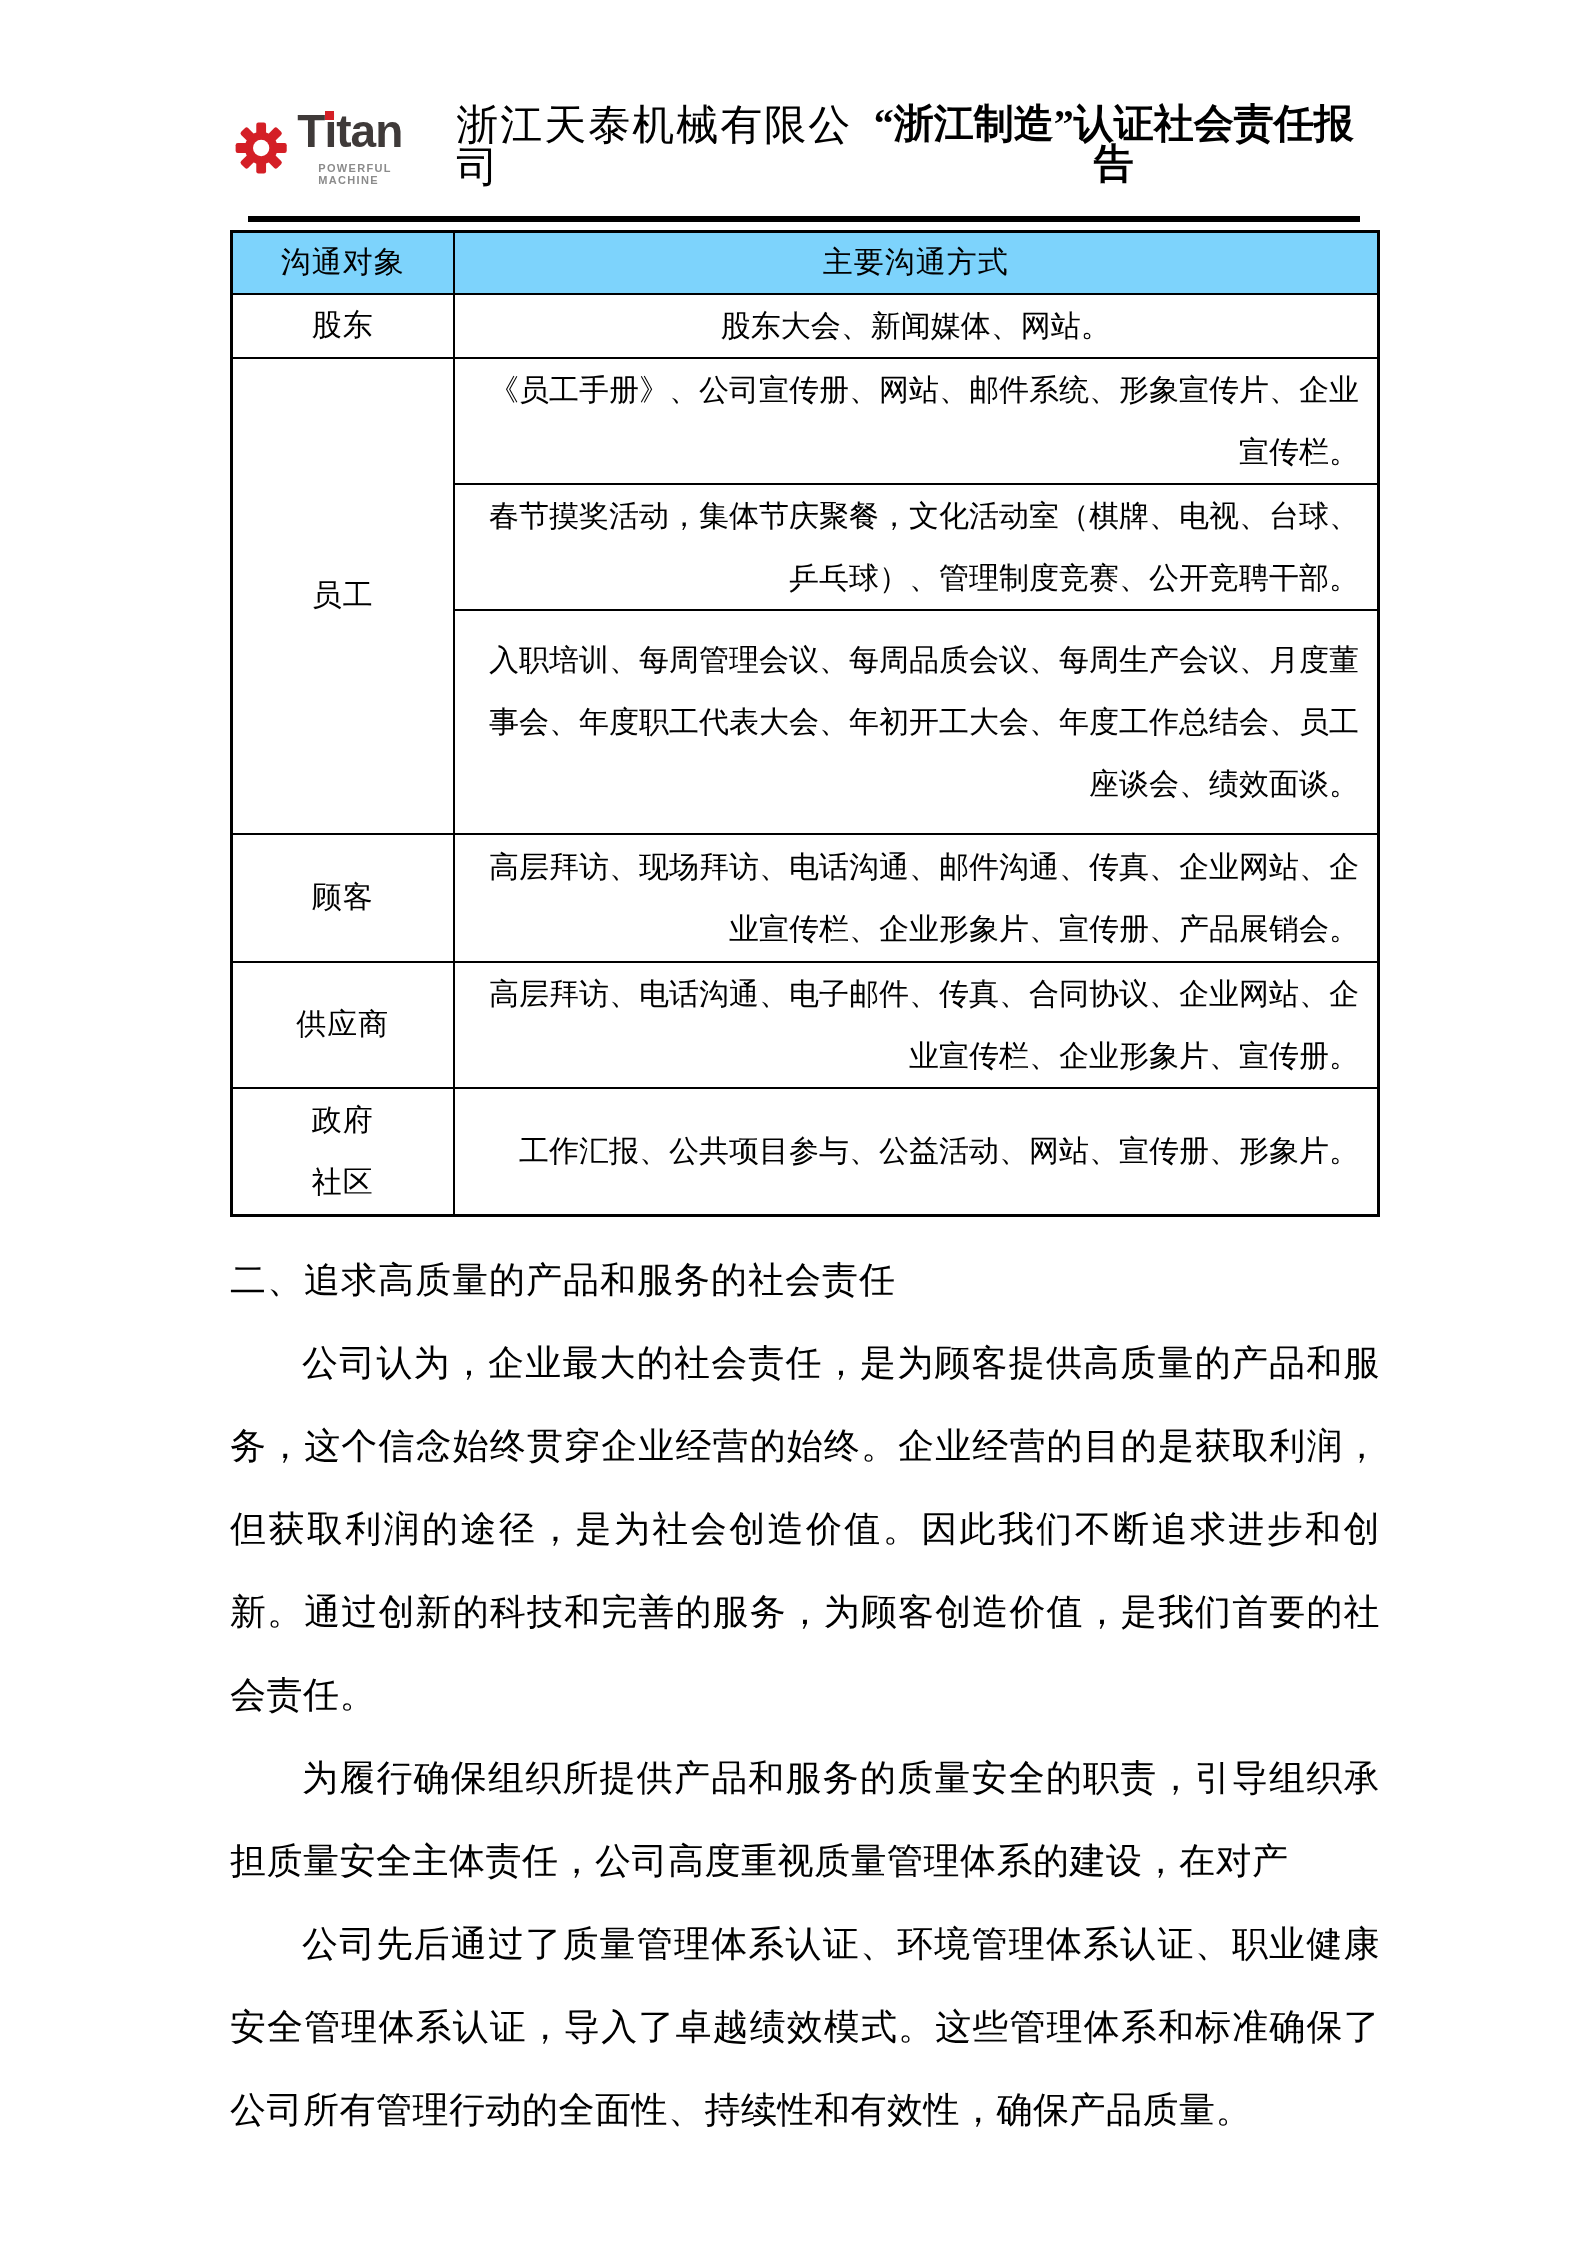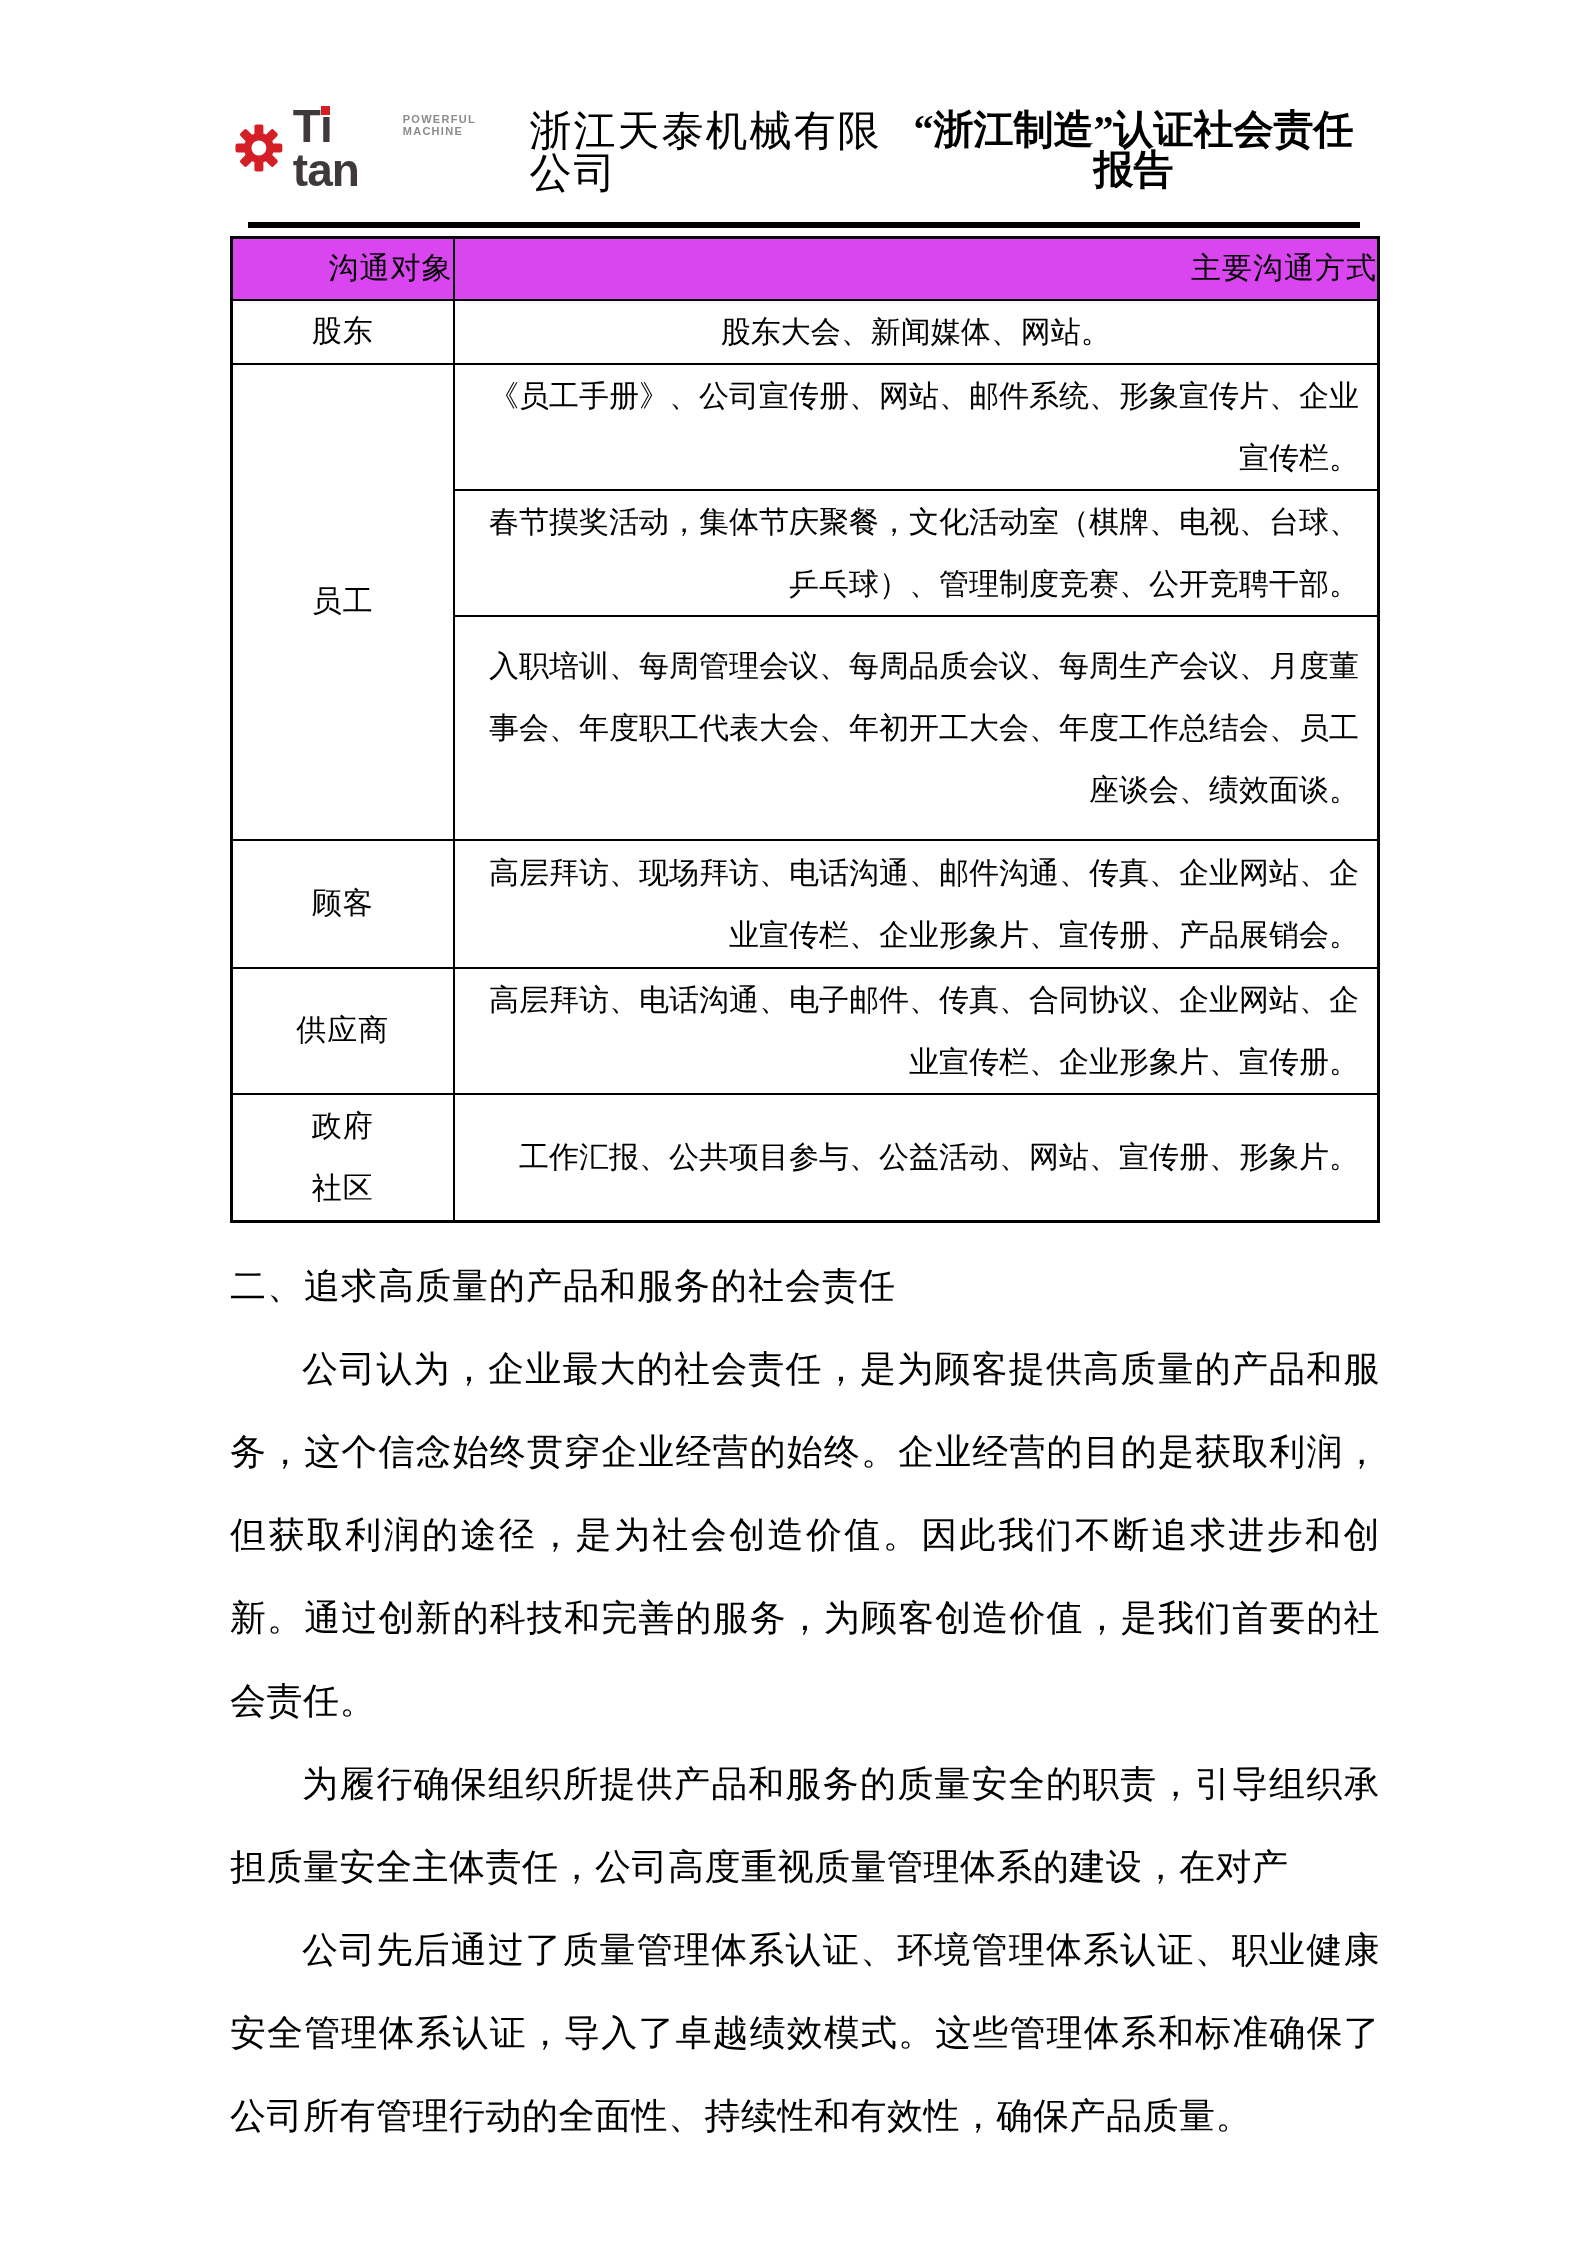--- a/index.html
+++ b/index.html
@@ -23,21 +23,21 @@
     display: flex;
     align-items: flex-end;
   }
   .logo {
     display: flex;
     align-items: center;
     gap: 9px;
     padding-bottom: 4px;
     margin-left: 4px;
   }
-  .logo-text { display: flex; flex-direction: row; }
+  .logo-text { display: flex; flex-direction: column; }
   .brand {
     font-family: "Liberation Sans", sans-serif;
     font-weight: bold;
     font-size: 46px;
     line-height: 44px;
     letter-spacing: -1px;
     color: #3f3a39;
   }
   .brand .i-red { position: relative; display: inline-block; }
   .brand .i-red::after {
@@ -88,23 +88,23 @@
     border: 3px solid #000;
     table-layout: fixed;
   }
   .comm-table th, .comm-table td {
     border: 2px solid #000;
     font-size: 30px;
     font-weight: normal;
     vertical-align: middle;
   }
   .comm-table th {
-    background: #d946ef;
+    background: #7dd3fc;
     height: 62px;
-    text-align: right;
+    text-align: center;
     letter-spacing: 1px;
   }
   .comm-table td.target-cell { text-align: center; letter-spacing: 1px; }
   .comm-table td.method-cell {
     padding: 0 18px;
     line-height: 62px;
     text-align: right;
   }
   .comm-table td.method-center { text-align: center; }
   tr.r-shareholders { height: 48px; }

